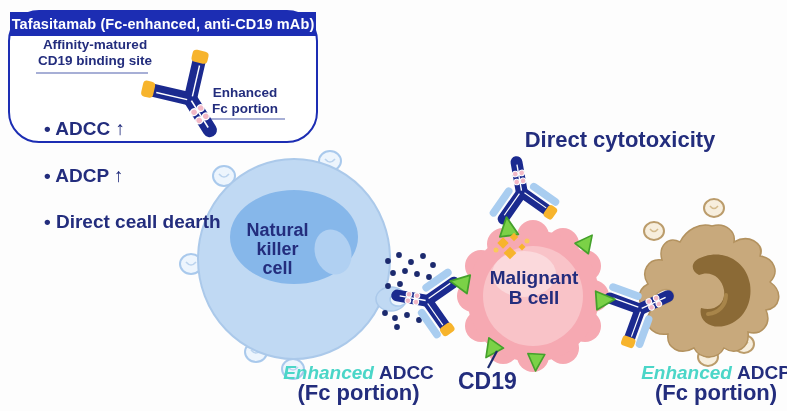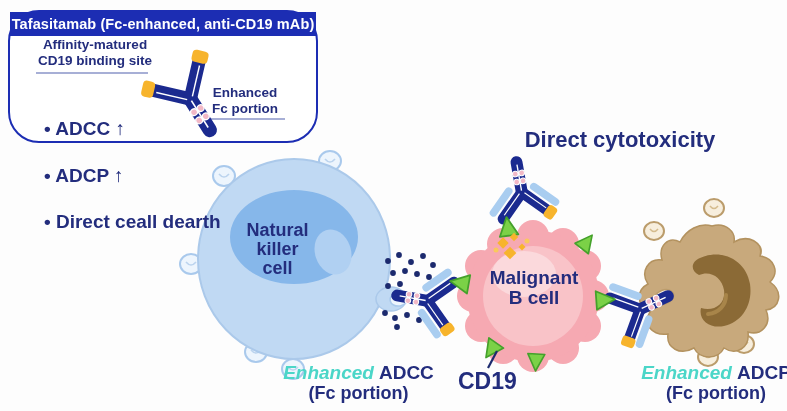--- a/index.html
+++ b/index.html
@@ -28,21 +28,21 @@
 
   
   .lbl-nk     { left:215px; top:221px; width:125px; font-size:18px;   line-height:19px; }
   .lbl-b      { left:463px; top:268px; width:142px; font-size:19px;   line-height:20px; }
   .lbl-mac    { left:655px; top:277px; width:132px; font-size:17px; }
   .lbl-direct { left:521px; top:129px; width:198px; font-size:22px; line-height:21px; }
   .lbl-adcc   { left:281px; top:363px; width:155px; font-size:19px;   line-height:20px; }
   .lbl-adcp   { left:641px; top:363px; width:150px; font-size:19px;   line-height:20px; }
   .lbl-cd19   { left:458px; top:368px; font-size:23px; }
   .cyan { color:#4bd6c8; font-style:italic; font-weight:700; padding-right:5px; }
-  .sub-line { font-size:18px; }
+  .sub-line { font-size:22px; }
 
   svg.scene { position:absolute; left:0; top:0; z-index:2; }
   .labels   { position:absolute; left:0; top:0; width:787px; height:411px; z-index:3; }
   .legend-layer { z-index:1;border-radius:31px; }
 </style>
 </head>
 <body>
 
 <div class="stage">
 

